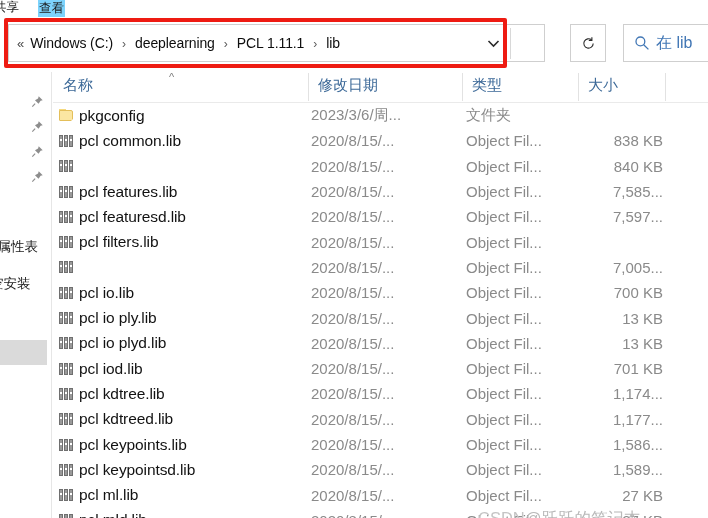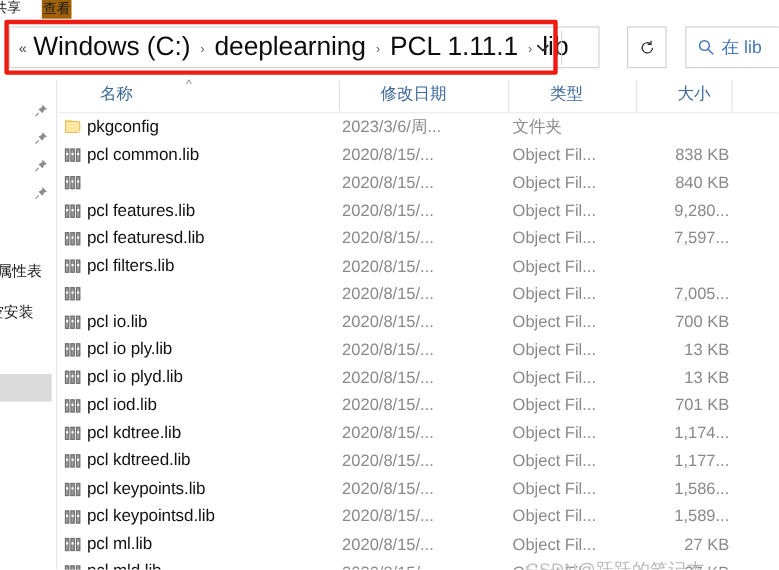--- a/index.html
+++ b/index.html
@@ -24,21 +24,21 @@
     background: #ffffff;
   }
   .ribbon-tab {
     position: absolute;
     top: -1px;
     font-size: 12.5px;
     color: #1c1c1c;
     white-space: nowrap;
   }
   .ribbon-tab.share  { left: -6px; }
-  .ribbon-tab.view   { left: 38px; background: #a16207; padding: 1px 1px 0 1px;}
+  .ribbon-tab.view   { left: 38px; background: #7dd3fc; padding: 1px 1px 0 1px;}
 
   
   .red-box {
     position: absolute;
     left: 4px; top: 18px;
     width: 503px; height: 50px;
     border: 4px solid #ee1b12;
     border-radius: 2px;
     box-sizing: border-box;
     z-index: 30;
@@ -61,21 +61,21 @@
     display: flex;
     align-items: center;
   }
   .addr-chevrons {
     font-size: 13px;
     color: #4a4a4a;
     padding: 0 6px 0 8px;
     line-height: 1;
   }
   .crumb {
-    font-size: 24px;
+    font-size: 14px;
     color: #0d0d0d;
     white-space: nowrap;
     letter-spacing: -0.1px;
   }
   .crumb-sep {
     font-size: 12px;
     color: #5c5c5c;
     padding: 0 9px;
     position: relative;
     top: 1px;
@@ -136,21 +136,20 @@
     left: 53px; top: 72px;
     width: 655px; height: 31px;
     background: #ffffff;
   }
   .col-header .hdr {
     position: absolute;
     top: 4px;
     font-size: 15px;
     color: #3c6998;
     white-space: nowrap;
-    margin-left: 28px;
   }
   .col-header .vline {
     position: absolute;
     top: 1px;
     width: 1px;
     height: 28px;
     background: #e2e2e2;
   }
   .col-header .hdr-underline {
     position: absolute;
@@ -484,21 +483,21 @@
           <span class="lib-ico">
             <span></span>
             <span></span>
             <span></span>
           </span>
         </div>
         <span class="name-text">pcl features.lib</span>
       </div>
       <div class="cell-date">2020/8/15/...</div>
       <div class="cell-type">Object Fil...</div>
-      <div class="cell-size">9,280...</div>
+      <div class="cell-size">7,585...</div>
     </div>
     <div class="row">
       <div class="cell-name">
         <div class="icon-slot">
           <span class="lib-ico">
             <span></span>
             <span></span>
             <span></span>
           </span>
         </div>

